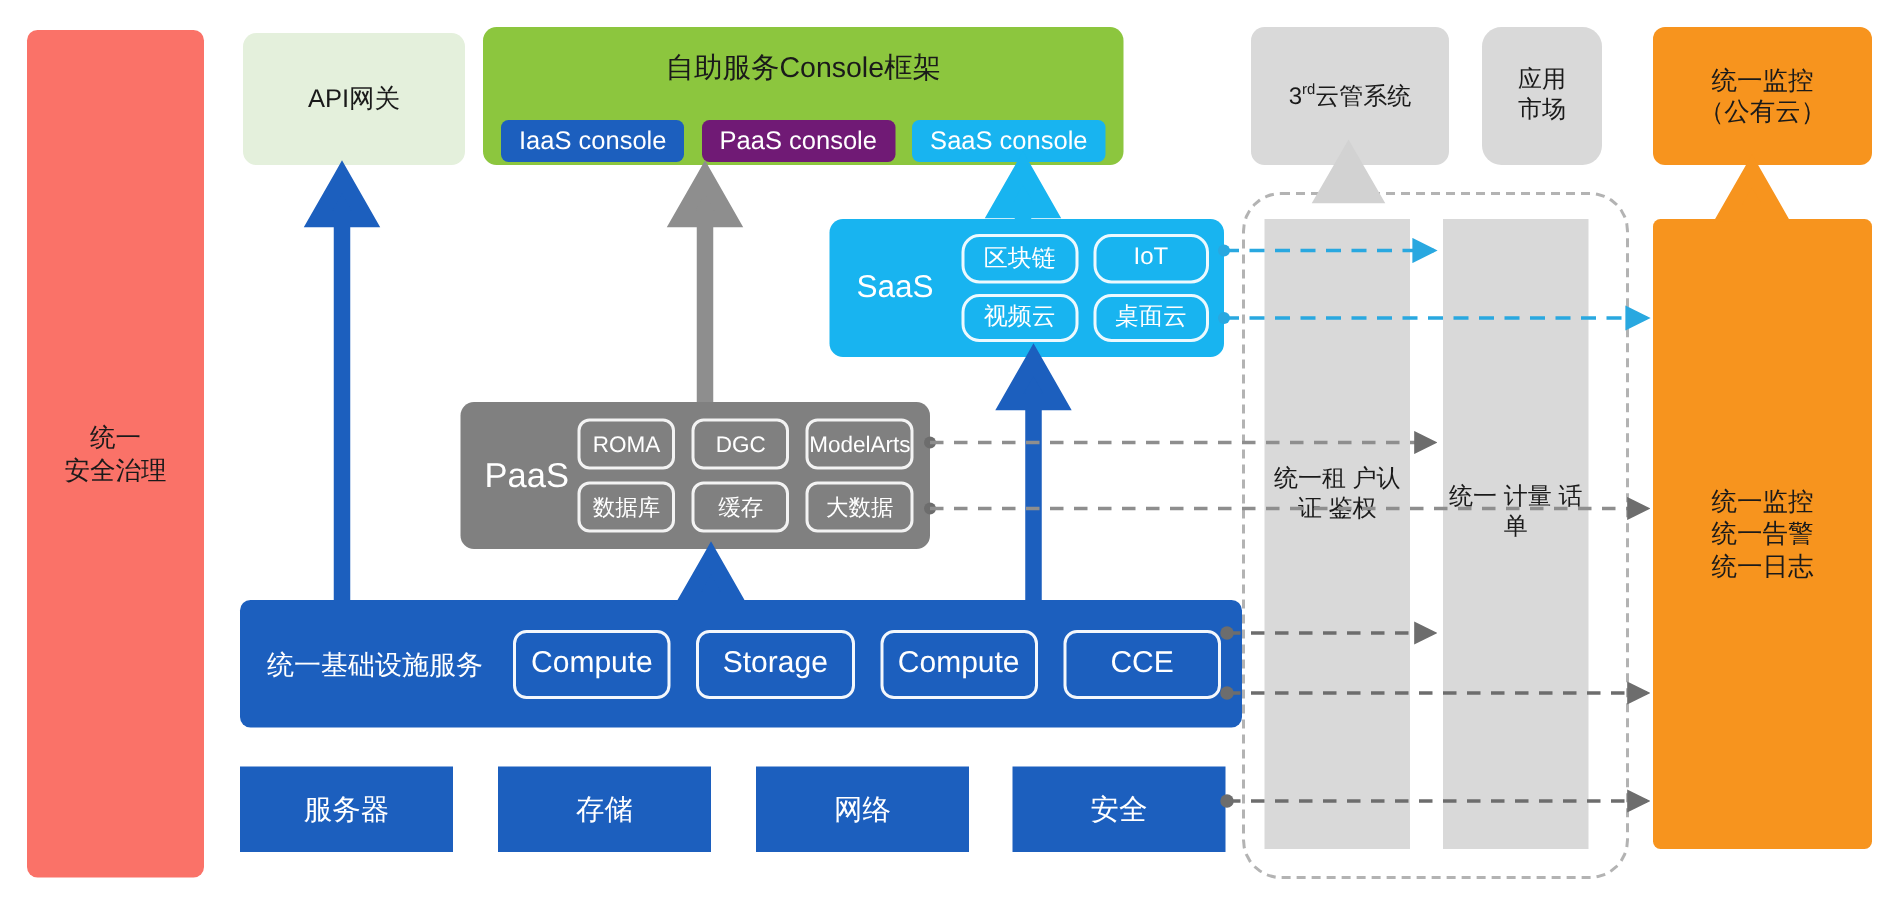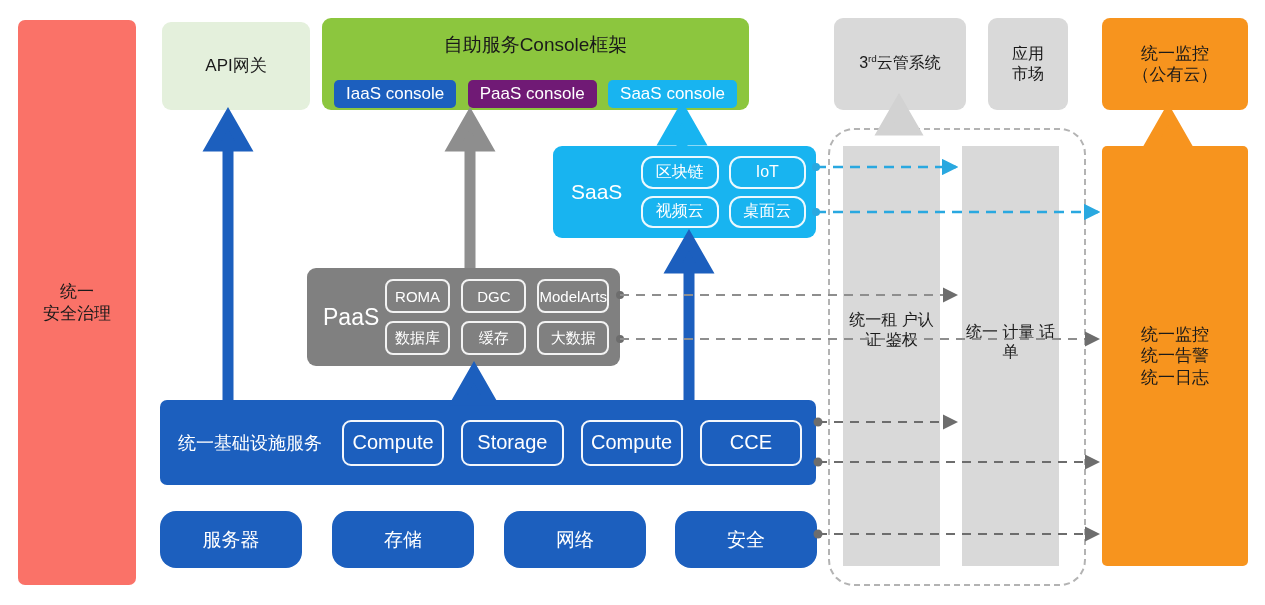--- a/index.html
+++ b/index.html
@@ -38,21 +38,21 @@
   .paas-name{position:absolute;left:16px;top:50%;transform:translateY(-50%);font-size:23px;color:#fff;}
   .paas-grid{position:absolute;left:78px;top:11px;right:11px;bottom:11px;display:grid;grid-template-columns:1fr 1fr 1fr;grid-auto-rows:1fr;gap:8px 11px;}
   .sub-chip-g{border:2px solid rgba(255,255,255,.9);border-radius:8px;display:flex;align-items:center;justify-content:center;color:#fff;font-size:15px;}
 
   
   .panel-infra{background:#1c5fbe;border-radius:7px;}
   .infra-name{position:absolute;left:18px;top:50%;transform:translateY(-50%);font-size:18px;color:#fff;}
   .infra-chips{position:absolute;left:182px;right:14px;top:50%;transform:translateY(-50%);display:flex;justify-content:space-between;gap:17px;}
   .infra-chip{flex:1;border:2px solid rgba(255,255,255,.95);border-radius:9px;color:#fff;font-size:20px;height:42px;display:flex;align-items:center;justify-content:center;}
 
-  .panel-blue{background:#1c5fbe;border-radius:16px;color:#fff;font-size:19px;}
+  .panel-blue{background:#1c5fbe;border-radius:0;color:#fff;font-size:19px;}
 
   
   .dash-container{position:absolute;border:2px dashed #b3b3b3;border-radius:26px;box-sizing:border-box;}
   .grey-col{position:absolute;background:#d9d9d9;}
   .grey-col-label{position:absolute;left:0;right:0;text-align:center;font-size:16px;color:#1a1a1a;line-height:1.22;}
 
   svg.overlay{position:absolute;left:0;top:0;width:1265px;height:605px;pointer-events:none;}
   sup{font-size:.62em;vertical-align:super;}
 </style>
 </head>
@@ -75,21 +75,21 @@
       <span class="chip chip-iaas">IaaS console</span>
       <span class="chip chip-paas">PaaS console</span>
       <span class="chip chip-saas">SaaS console</span>
     </div>
   </div>
 
   <div class="box panel-grey" style="left:834px;top:18px;width:132px;height:92px;">
     <span><span>3</span><sup>rd</sup><span>云管系统</span></span>
   </div>
 
-  <div class="box panel-grey" style="left:988px;top:18px;width:80px;height:92px;">
+  <div class="box panel-grey" style="left:988px;top:18px;width:80px;height:92px;border-radius:13px;">
     <span class="lbl">应用
 市场</span>
   </div>
 
   <div class="box panel-orange" style="left:1102px;top:18px;width:146px;height:92px;">
     <span class="lbl">统一监控
 （公有云）</span>
   </div>
 
   <div class="box panel-orange-tall" style="left:1102px;top:146px;width:146px;height:420px;">
@@ -125,21 +125,21 @@
     <div class="paas-grid">
       <div class="sub-chip-g">ROMA</div>
       <div class="sub-chip-g">DGC</div>
       <div class="sub-chip-g">ModelArts</div>
       <div class="sub-chip-g">数据库</div>
       <div class="sub-chip-g">缓存</div>
       <div class="sub-chip-g">大数据</div>
     </div>
   </div>
 
-  <div class="panel-infra" style="position:absolute;left:160px;top:400px;width:656px;height:85px;">
+  <div class="panel-infra" style="position:absolute;left:160px;top:400px;width:656px;height:85px;padding-left:12px;">
     <div class="infra-name">统一基础设施服务</div>
     <div class="infra-chips">
       <div class="infra-chip">Compute</div>
       <div class="infra-chip">Storage</div>
       <div class="infra-chip">Compute</div>
       <div class="infra-chip">CCE</div>
     </div>
   </div>
 
   <div class="box panel-blue" style="left:160px;top:511px;width:142px;height:57px;">

